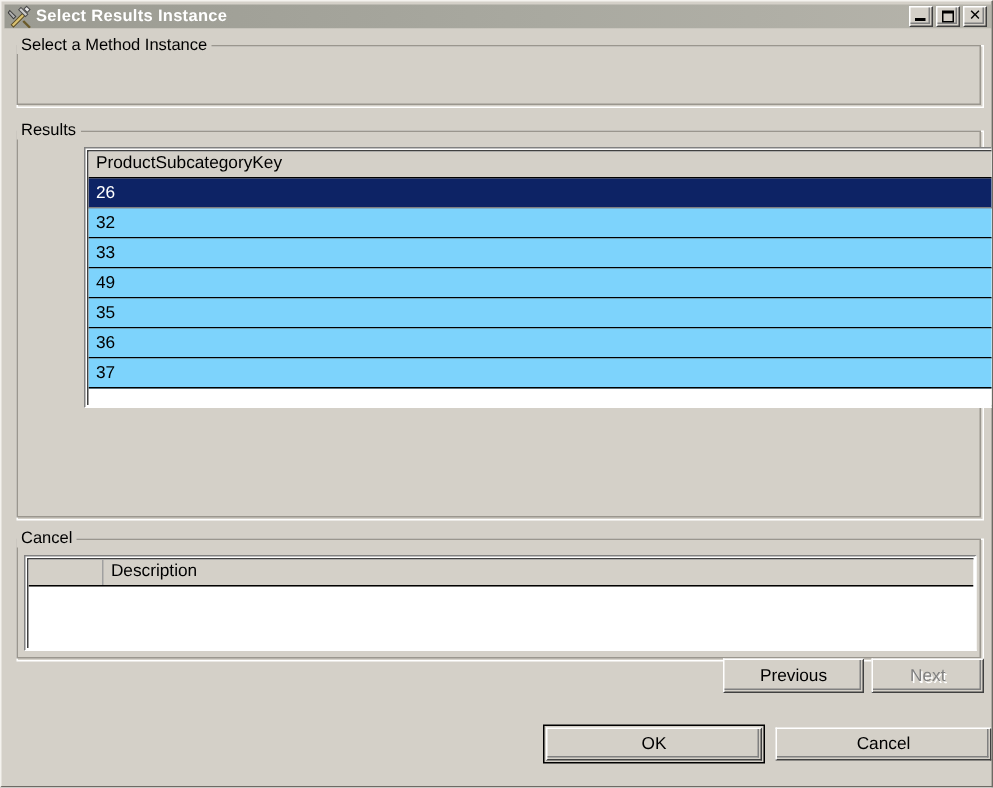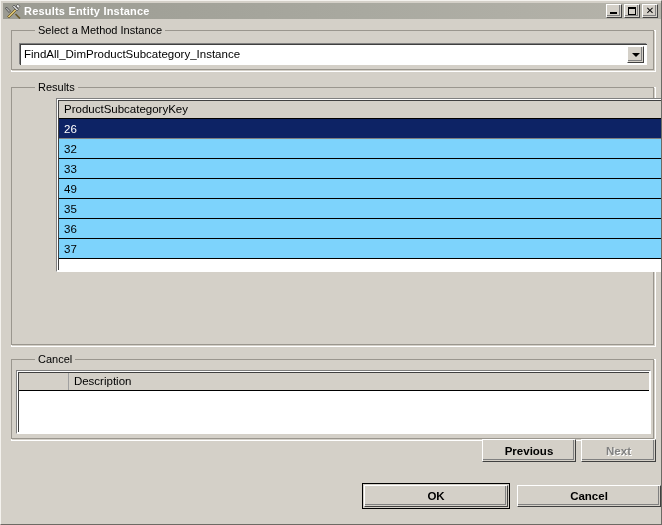--- a/index.html
+++ b/index.html
@@ -122,21 +122,21 @@
   }
   .gb-frame::before {
     content: "";
     position: absolute;
     left: -1px; top: -1px; right: 1px; bottom: 1px;
     border: 1px solid #9a968e;
     box-sizing: border-box;
   }
   .gb-label {
     position: absolute;
-    left: 24px; top: 0px;
+    left: 0; top: 0px;
     background: #d4d0c8;
     padding: 0 3px;
     font-size: 11px;
     color: #000000;
     line-height: 12px;
     z-index: 3;
     white-space: nowrap;
   }
 
   
@@ -262,21 +262,20 @@
     border-left: 1px solid #ffffff;
     border-top: 1px solid #ffffff;
     border-right: 1px solid #404040;
     border-bottom: 1px solid #404040;
     font-family: "Liberation Sans", sans-serif;
     font-size: 11.5px;
     color: #000000;
     text-align: center;
     cursor: default;
     padding: 0;
-    font-weight: bold;
   }
   .btn::after {
     content: "";
     position: absolute;
     left: 0; top: 0; right: 1px; bottom: 1px;
     border-right: 1px solid #808080;
     border-bottom: 1px solid #808080;
     pointer-events: none;
   }
   .btn .lbl {
@@ -304,44 +303,40 @@
       <svg width="16" height="16" viewBox="0 0 16 16" aria-hidden="true">
         <g>
           <path d="M2.5 13.5 L10 6 L11.5 7.5 L4 15 Z" fill="#d8c070" stroke="#5a4a20" stroke-width="0.7"></path>
           <path d="M9 2 L13.5 6.5 L12 8 L7.5 3.5 Z" fill="#c9c9c9" stroke="#4a4a4a" stroke-width="0.7"></path>
           <path d="M12.8 1.2 L15 3.4 L13.2 5.2 L11 3 Z" fill="#e8e8e8" stroke="#4a4a4a" stroke-width="0.7"></path>
           <path d="M1.5 4 L5.5 8 L4 9.5 L0.5 5.5 Z" fill="#b0b0b0" stroke="#3a3a3a" stroke-width="0.7"></path>
           <path d="M10.5 11 L15 15.5" stroke="#6a5a2a" stroke-width="1.6"></path>
         </g>
       </svg>
     </div>
-    <div class="title-text">Results Entity Instance</div>
+    <div class="title-text">Select Results Instance</div>
     <div class="title-btns">
       <div class="tbtn">
         <i class="min-glyph"></i>
       </div>
       <div class="tbtn">
         <i class="max-glyph"></i>
       </div>
       <div class="tbtn">
         <span>✕</span>
       </div>
     </div>
   </div>
 
   <div class="client">
 
     <div class="groupbox" style="left:8px; top:5px; width:645px; height:48px;">
       <div class="gb-frame"></div>
       <div class="gb-label">Select a Method Instance</div>
 
-      <div class="combo" style="left:8px; top:19px; width:628px; height:22px;">
-        <div class="combo-text">FindAll_DimProductSubcategory_Instance</div>
-        <div class="combo-arrow"></div>
-      </div>
     </div>
 
     <div class="groupbox" style="left:8px; top:62px; width:645px; height:266px;">
       <div class="gb-frame"></div>
       <div class="gb-label">Results</div>
 
       <div class="grid" style="left:5px; top:17px; width:635px; height:174px;margin-left:40px;">
         <div class="grid-inner">
           <div class="grid-header">
             <div class="hdr-cell" style="width:631px; border-right:none;">ProductSubcategoryKey</div>

